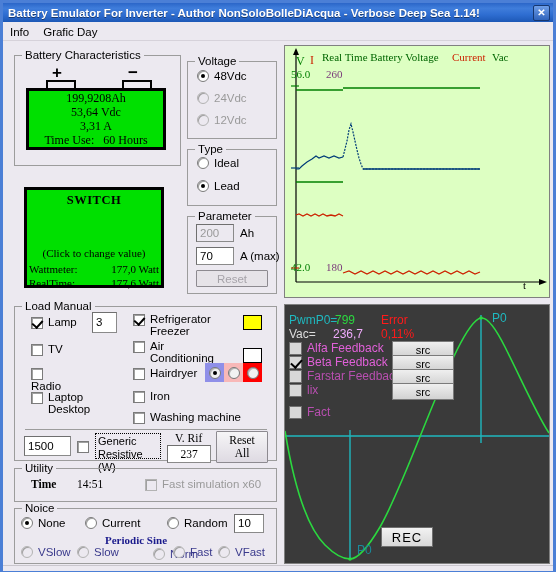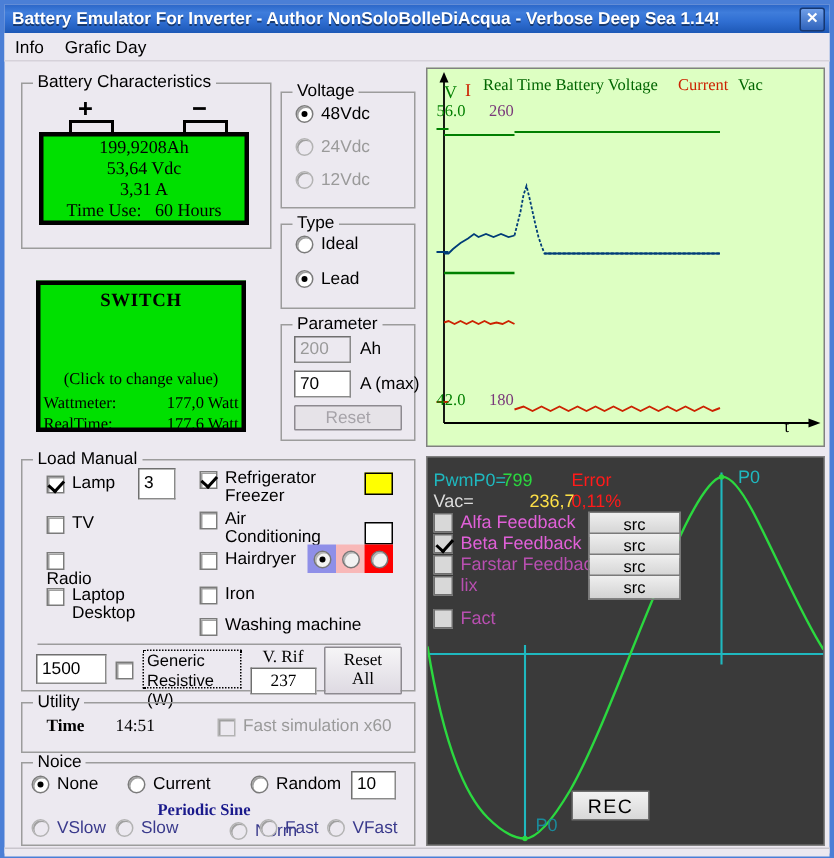--- a/index.html
+++ b/index.html
@@ -430,21 +430,21 @@
       <line x1="65" y1="125" x2="65" y2="255" stroke="#1fb8bf" stroke-width="1.4"></line>
       <line x1="196" y1="10" x2="196" y2="138" stroke="#1fb8bf" stroke-width="1.4"></line>
       <path d="M0,126 C8,175 20,220 40,240 C52,252 60,254 65,254 C72,254 82,244 95,222 C118,182 145,100 172,45 C182,25 190,14 196,13 C202,12 210,22 220,42 C238,78 252,110 264,128" stroke="#2bd83f" stroke-width="1.6" fill="none"></path>
       <circle cx="196" cy="13" r="1.8" fill="#2bd83f"></circle>
       <circle cx="65" cy="254" r="1.8" fill="#2bd83f"></circle>
     </svg>
 
     <span class="dk-lbl" style="left:4px;top:8px;color:#1fb8bf;">PwmP0=</span>
     <span class="dk-lbl" style="left:50px;top:8px;color:#2bd83f;">799</span>
     <span class="dk-lbl" style="left:4px;top:22px;color:#dcdcdc;">Vac=</span>
-    <span class="dk-lbl" style="left:48px;top:22px;color:#fde047;margin-left:20px;">236,7</span>
+    <span class="dk-lbl" style="left:48px;top:22px;color:#f0abfc;">236,7</span>
     <span class="dk-lbl" style="left:96px;top:8px;color:#ff1a1a;">Error</span>
     <span class="dk-lbl" style="left:96px;top:22px;color:#ff1a1a;">0,11%</span>
     <span class="dk-lbl" style="left:207px;top:6px;color:#1fb8bf;">P0</span>
     <span class="dk-lbl" style="left:72px;top:238px;color:#1a8a9a;">P0</span>
 
     <div class="dcb" style="left:4px;top:36px;">
       <span class="box"></span>
       <span>Alfa Feedback</span>
     </div>
     <div class="srcbtn" style="left:107px;top:36px;">src</div>

